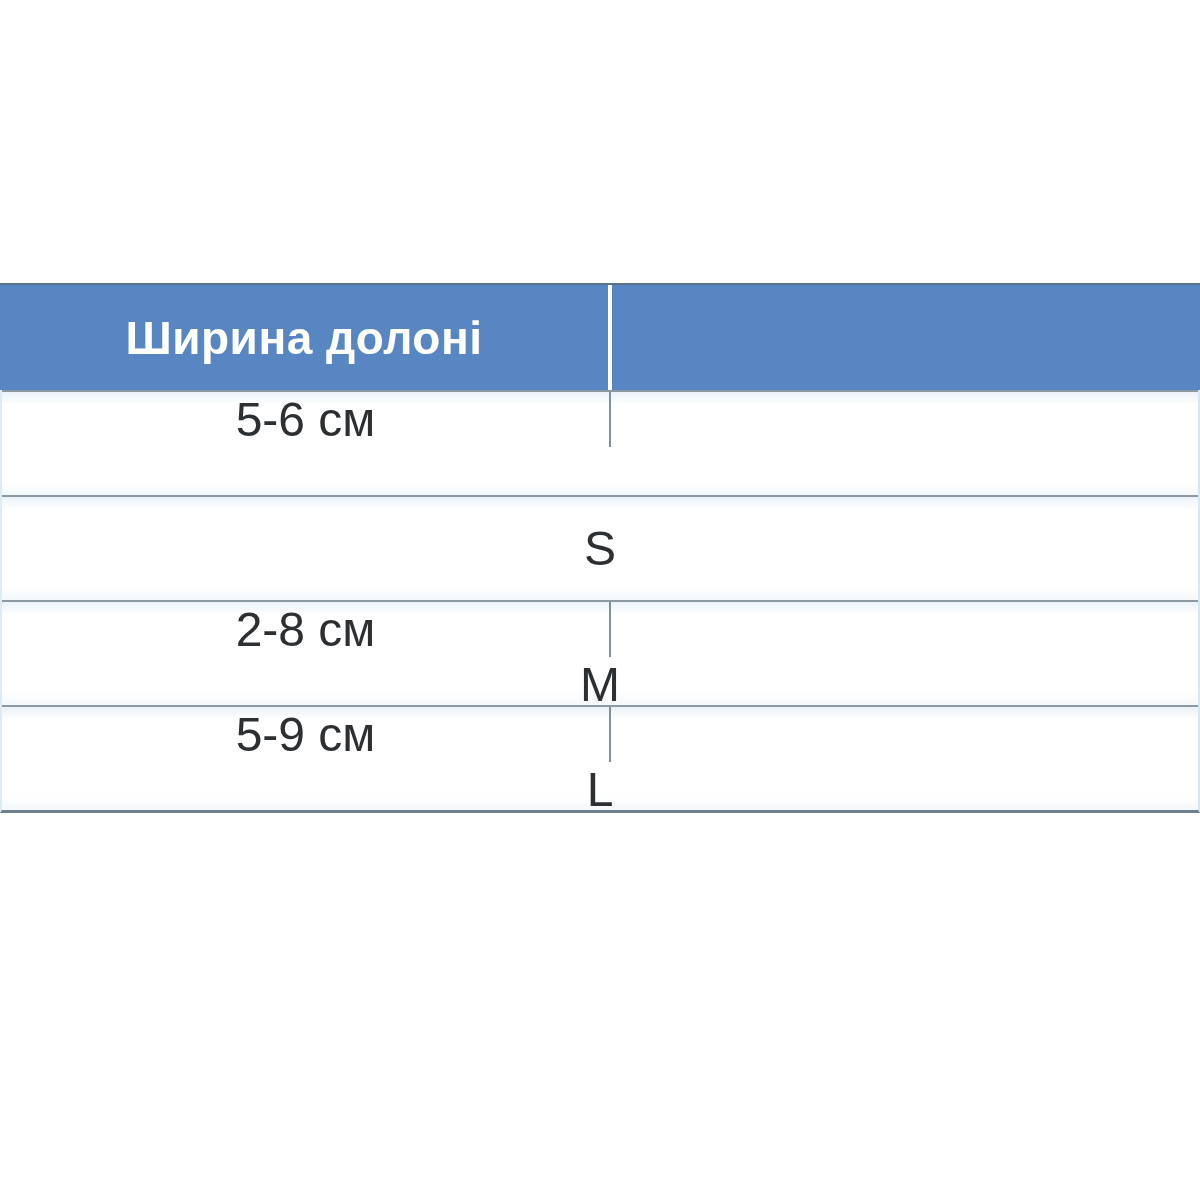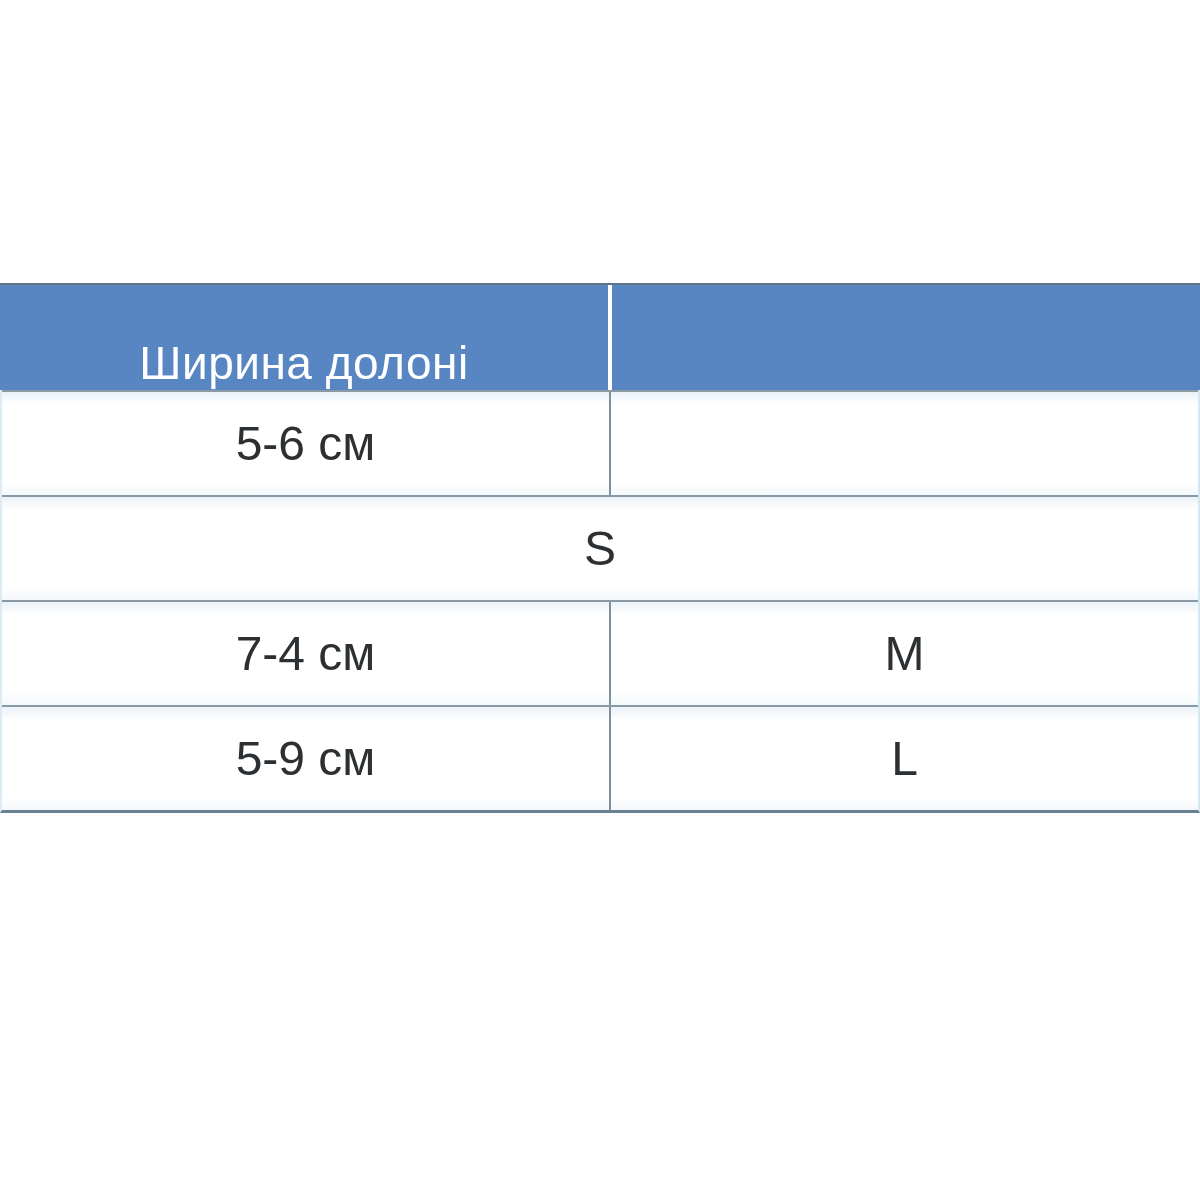--- a/index.html
+++ b/index.html
@@ -27,45 +27,46 @@
   }
   
   .thead {
     display: flex;
     height: 105px;
     border-top: 2px solid var(--header-top-border, #5f7388);
     background: var(--header-bg, #5886c3);
   }
   .th {
     display: flex;
-    align-items: flex-end;
+    align-items: center;
     justify-content: center;
     color: var(--header-text, #ffffff);
     font-size: 46px;
-    font-weight: normal;
+    font-weight: bold;
     letter-spacing: 0.5px;
   }
   .th-left { width: 608px; }
   .header-divider {
     width: 4px;
     background: var(--header-divider, #ffffff);
   }
   .th-right { flex: 1; }
   
   .tbody {
     border-left: 2px solid #dcebf4;
     border-right: 2px solid #d5e7f2;
     border-bottom: 3px solid var(--bottom-border, #6b8090);
   }
   .tr {
     display: flex;
     height: 103px;
     border-top: 2px solid var(--row-border, #8a99a4);
     background: linear-gradient(180deg, #eaf2f8 0px, #ffffff 13px,
                                 #ffffff 90px, #f3f8fc 103px);
+    flex-direction: column;
   }
   .td {
     display: flex;
     align-items: center;
     justify-content: center;
     font-size: 48px;
     color: var(--cell-text, #2d3033);
   }
   .td-left {
     width: 607px;
@@ -90,21 +91,21 @@
 
       <div class="tr">
         <div class="td td-left">5-6 см</div>
       </div>
 
       <div class="tr">
         <div class="td td-right">S</div>
       </div>
 
       <div class="tr">
-        <div class="td td-left">7-4 см</div>
+        <div class="td td-left">2-8 см</div>
         <div class="td td-right">M</div>
       </div>
 
       <div class="tr">
         <div class="td td-left">5-9 см</div>
         <div class="td td-right">L</div>
       </div>
 
 
     </div>

